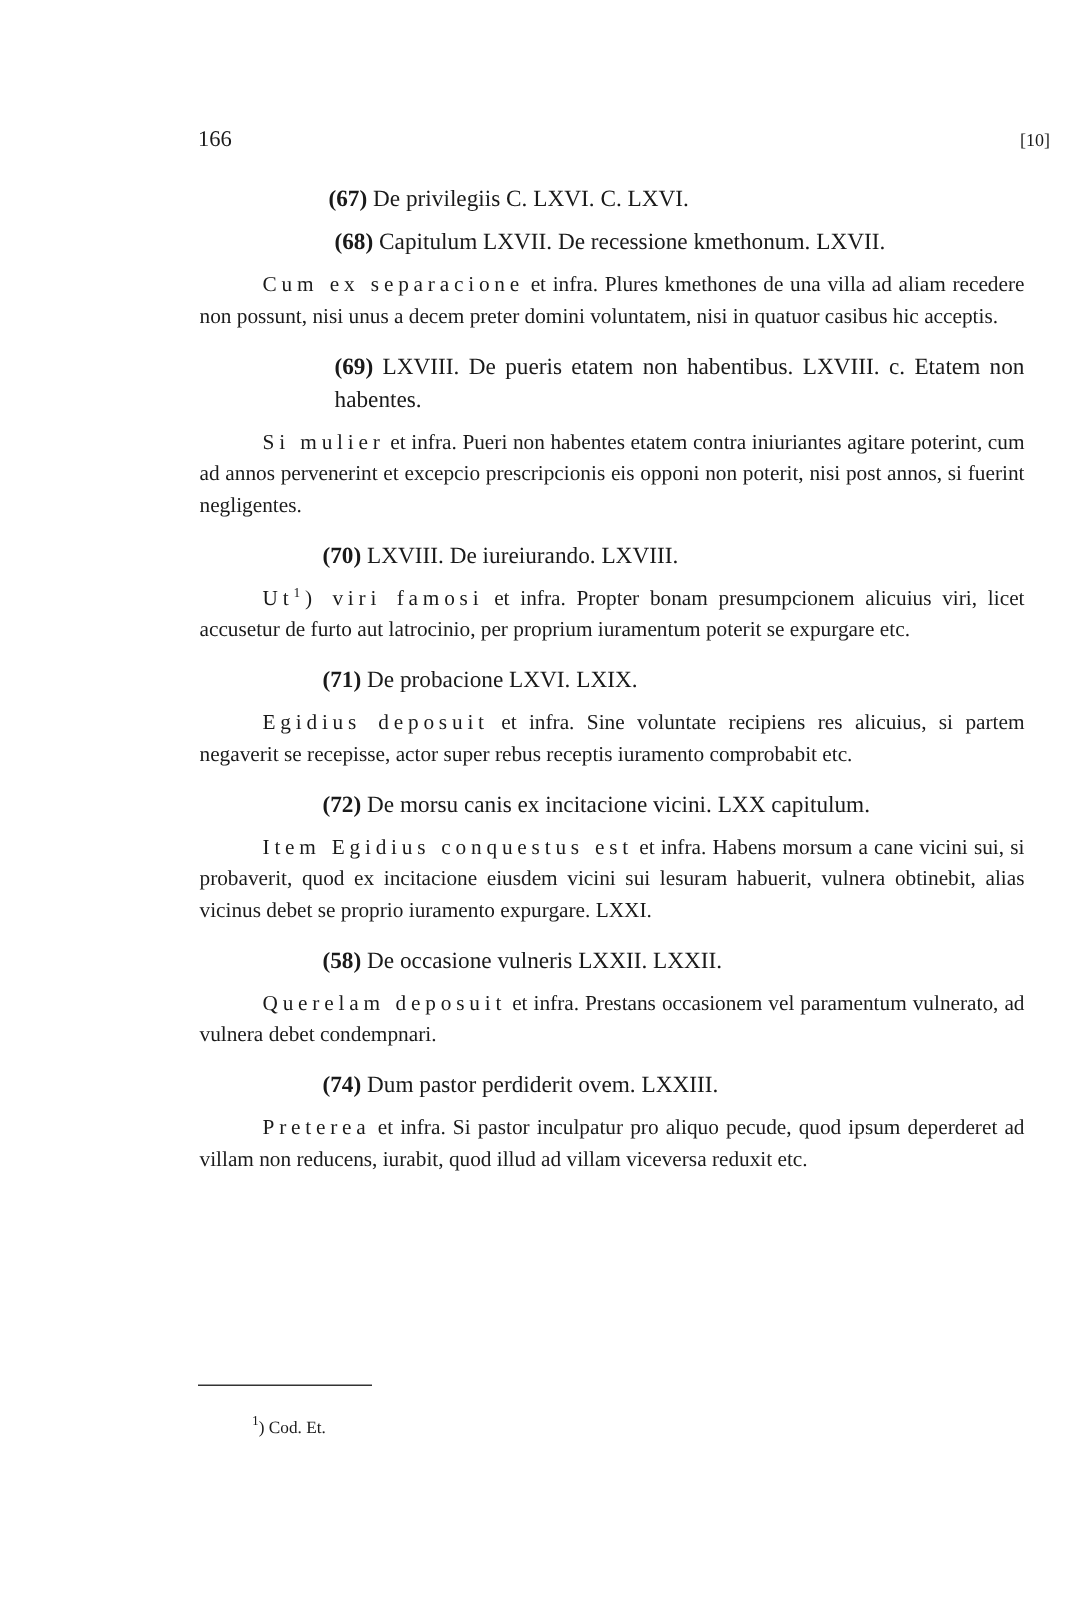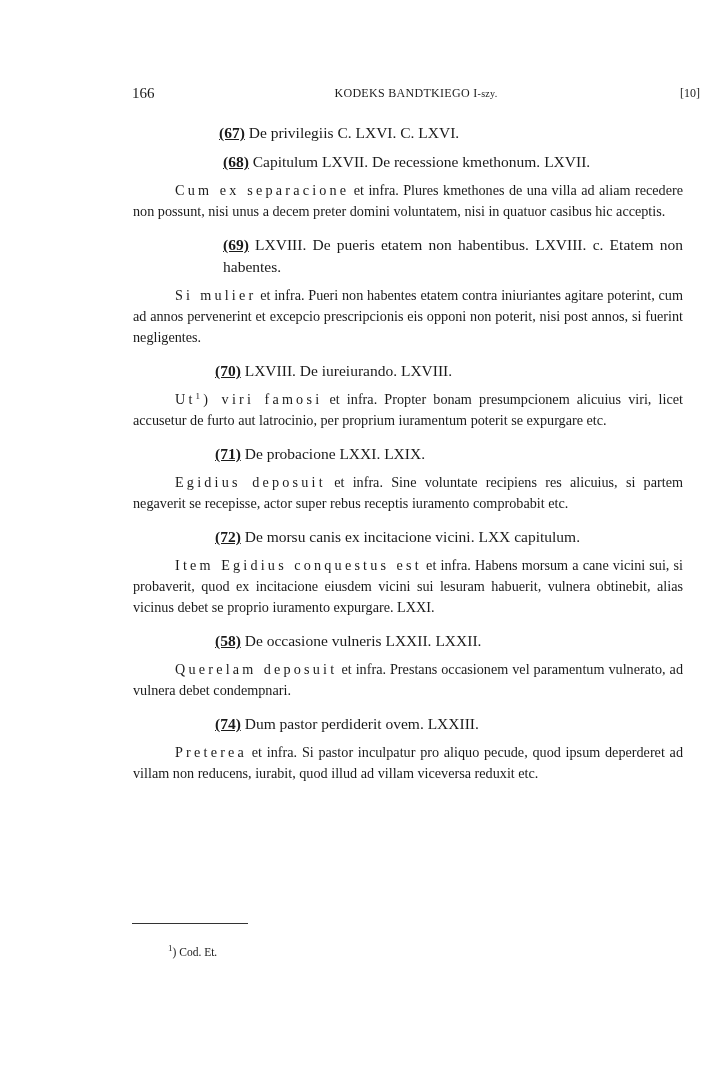--- a/index.html
+++ b/index.html
@@ -10,38 +10,37 @@
   .running-head { position: absolute; top: 85px; left: 116px; width: 568px; height: 20px; font-size: 14px; }
   .page-number { position: absolute; left: 0; top: 0; font-size: 15px; }
   .running-title { position: absolute; left: 0; right: 0; top: 1px; text-align: center; font-size: 12px; letter-spacing: 0.3px; }
   .running-title .small { font-size: 10px; }
   .section-ref { position: absolute; right: 0; top: 1px; font-size: 12px; }
   .content { position: absolute; left: 117px; top: 122px; width: 550px; }
   .sec { margin: 0; }
   .heading { font-size: 15.5px; line-height: 22px; margin: 0 0 7px 0; }
   .heading.center { padding-left: 86px; }
   .heading.h69 { padding-left: 90px; text-align: justify; text-align-last: left; }
-  .num { font-weight: bold; text-decoration: underline; }
+  .num { font-weight: bold; }
   .it { }
   .body { font-size: 14.2px; line-height: 21px; text-align: justify; margin: 0 0 12px 0; }
   .body .incipit { letter-spacing: 3.2px; }
   .body .first { display: inline-block; width: 42px; }
   .footnote-rule { position: absolute; left: 116px; top: 923px; width: 116px; height: 1px; background: #333; }
   .footnote { position: absolute; left: 152px; top: 946px; font-size: 11.5px; text-align: center; }
   sup { font-size: 9px; vertical-align: 5px; line-height: 0; }
 </style>
 </head>
 <body>
 
 <div class="page">
   <div class="edge-line"></div>
 
   <div class="running-head">
     <span class="page-number">166</span>
-    <span class="running-title"><span>KODEKS BANDTKIEGO I</span><span class="small">-szy.</span></span>
     <span class="section-ref">[10]</span>
   </div>
 
   <div class="content">
 
     <div class="sec">
       <p class="heading center"><span class="num">(67)</span><span> De privilegiis C. LXVI. </span><span class="it">C. LXVI.</span></p>
     </div>
 
     <div class="sec">
@@ -53,21 +52,21 @@
       <p class="heading h69"><span class="num">(69)</span><span> LXVIII. De pueris etatem non habentibus. </span><span class="it">LXVIII. c. Etatem non habentes.</span></p>
       <p class="body"><span class="first"></span><span class="incipit">Si mulier</span><span> et infra. Pueri non habentes etatem contra iniuriantes agitare poterint, cum ad annos pervenerint et excepcio prescripcionis eis opponi non poterit, nisi post annos, si fuerint negligentes.</span></p>
     </div>
 
     <div class="sec">
       <p class="heading" style="padding-left:82px"><span class="num">(70)</span><span> LXVIII. De iureiurando. </span><span class="it">LXVIII.</span></p>
       <p class="body"><span class="first"></span><span class="incipit"><span>Ut</span><sup>1</sup><span>) viri famosi</span></span><span> et infra. Propter bonam presumpcionem alicuius viri, licet accusetur de furto aut latrocinio, per proprium iuramentum poterit se expurgare etc.</span></p>
     </div>
 
     <div class="sec">
-      <p class="heading" style="padding-left:82px"><span class="num">(71)</span><span> De probacione LXXI. </span><span class="it">LXIX.</span></p>
+      <p class="heading" style="padding-left:82px"><span class="num">(71)</span><span> De probacione LXVI. </span><span class="it">LXIX.</span></p>
       <p class="body"><span class="first"></span><span class="incipit">Egidius deposuit</span><span> et infra. Sine voluntate recipiens res alicuius, si partem negaverit se recepisse, actor super rebus receptis iuramento comprobabit etc.</span></p>
     </div>
 
     <div class="sec">
       <p class="heading" style="padding-left:82px"><span class="num">(72)</span><span> De morsu canis ex incitacione vicini. </span><span class="it">LXX capitulum.</span></p>
       <p class="body"><span class="first"></span><span class="incipit">Item Egidius conquestus est</span><span> et infra. Habens morsum a cane vicini sui, si probaverit, quod ex incitacione eiusdem vicini sui lesuram habuerit, vulnera obtinebit, alias vicinus debet se proprio iuramento expurgare. </span><span class="it">LXXI.</span></p>
     </div>
 
     <div class="sec">
       <p class="heading" style="padding-left:82px"><span class="num">(58)</span><span> De occasione vulneris LXXII. </span><span class="it">LXXII.</span></p>

